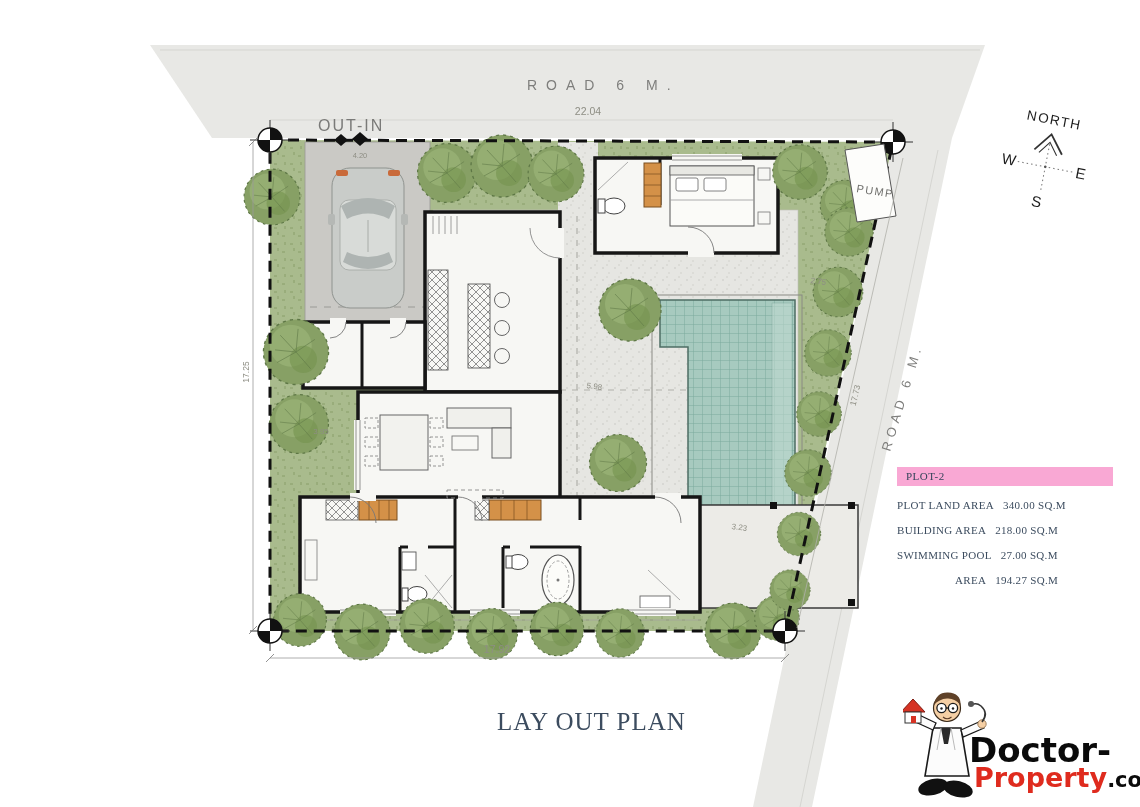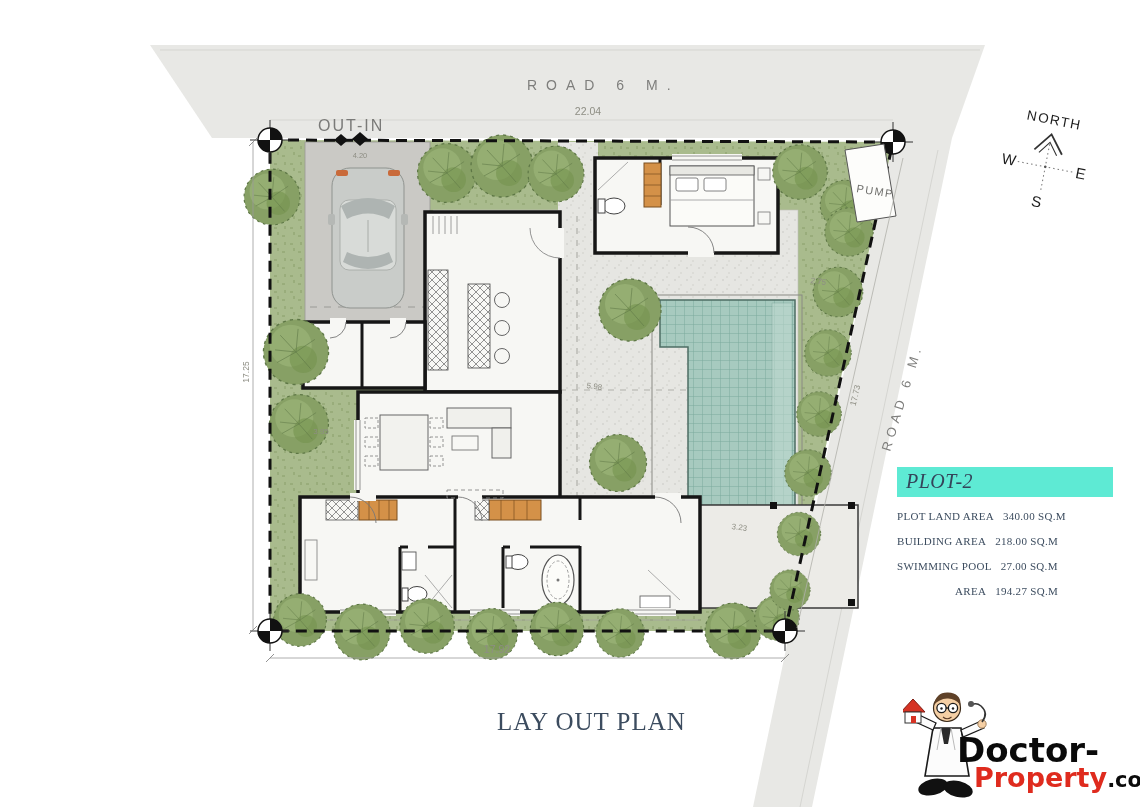--- a/index.html
+++ b/index.html
@@ -2,32 +2,32 @@
 <html><head>
 <meta charset="utf-8">
 <style>
   html,body{margin:0;padding:0;background:#fff;}
   .canvas{position:relative;width:1140px;height:807px;background:#ffffff;overflow:hidden;
           font-family:"Liberation Sans",sans-serif;}
   .plan-svg{position:absolute;left:0;top:0;}
   
   .info-panel{position:absolute;left:897px;top:467px;width:240px;color:#3c4c5f;
               font-family:"Liberation Serif",serif;}
-  .info-title-bar{background:#5eead4;width:198px;padding:3px 9px 4px;font-size:20px;
-                  letter-spacing:.5px;color:#34445a;font-style:italic;}
+  .info-title-bar{background:#f9a8d4;width:198px;padding:3px 9px 4px;font-size:11px;
+                  letter-spacing:.5px;color:#34445a;}
   .info-row{margin-top:13px;font-size:11px;white-space:nowrap;letter-spacing:.3px;}
   .info-row .val{margin-left:9px;}
   .info-row.indent{padding-left:58px;}
   
   .layout-title{position:absolute;left:497px;top:708px;font-family:"Liberation Serif",serif;
                 font-size:25px;color:#3c4c5f;letter-spacing:1px;}
   
   .logo{position:absolute;left:903px;top:690px;width:236px;height:114px;}
   .logo-doctor{position:absolute;left:0;top:0;}
-  .logo-line1{position:absolute;left:54px;top:40px;font-size:34px;font-weight:bold;
+  .logo-line1{position:absolute;left:66px;top:40px;font-size:34px;font-weight:bold;
               color:#0a0a0a;letter-spacing:0;font-family:"DejaVu Sans",sans-serif;}
   .logo-line2{position:absolute;left:71px;top:72px;white-space:nowrap;
               font-family:"DejaVu Sans",sans-serif;}
   .logo-line2 .red{color:#df2b1e;font-size:27px;font-weight:bold;text-align:center;}
   .logo-line2 .blk{color:#0a0a0a;font-size:21px;font-weight:bold;}
 </style>
 </head>
 <body>
 
 <div class="canvas">

